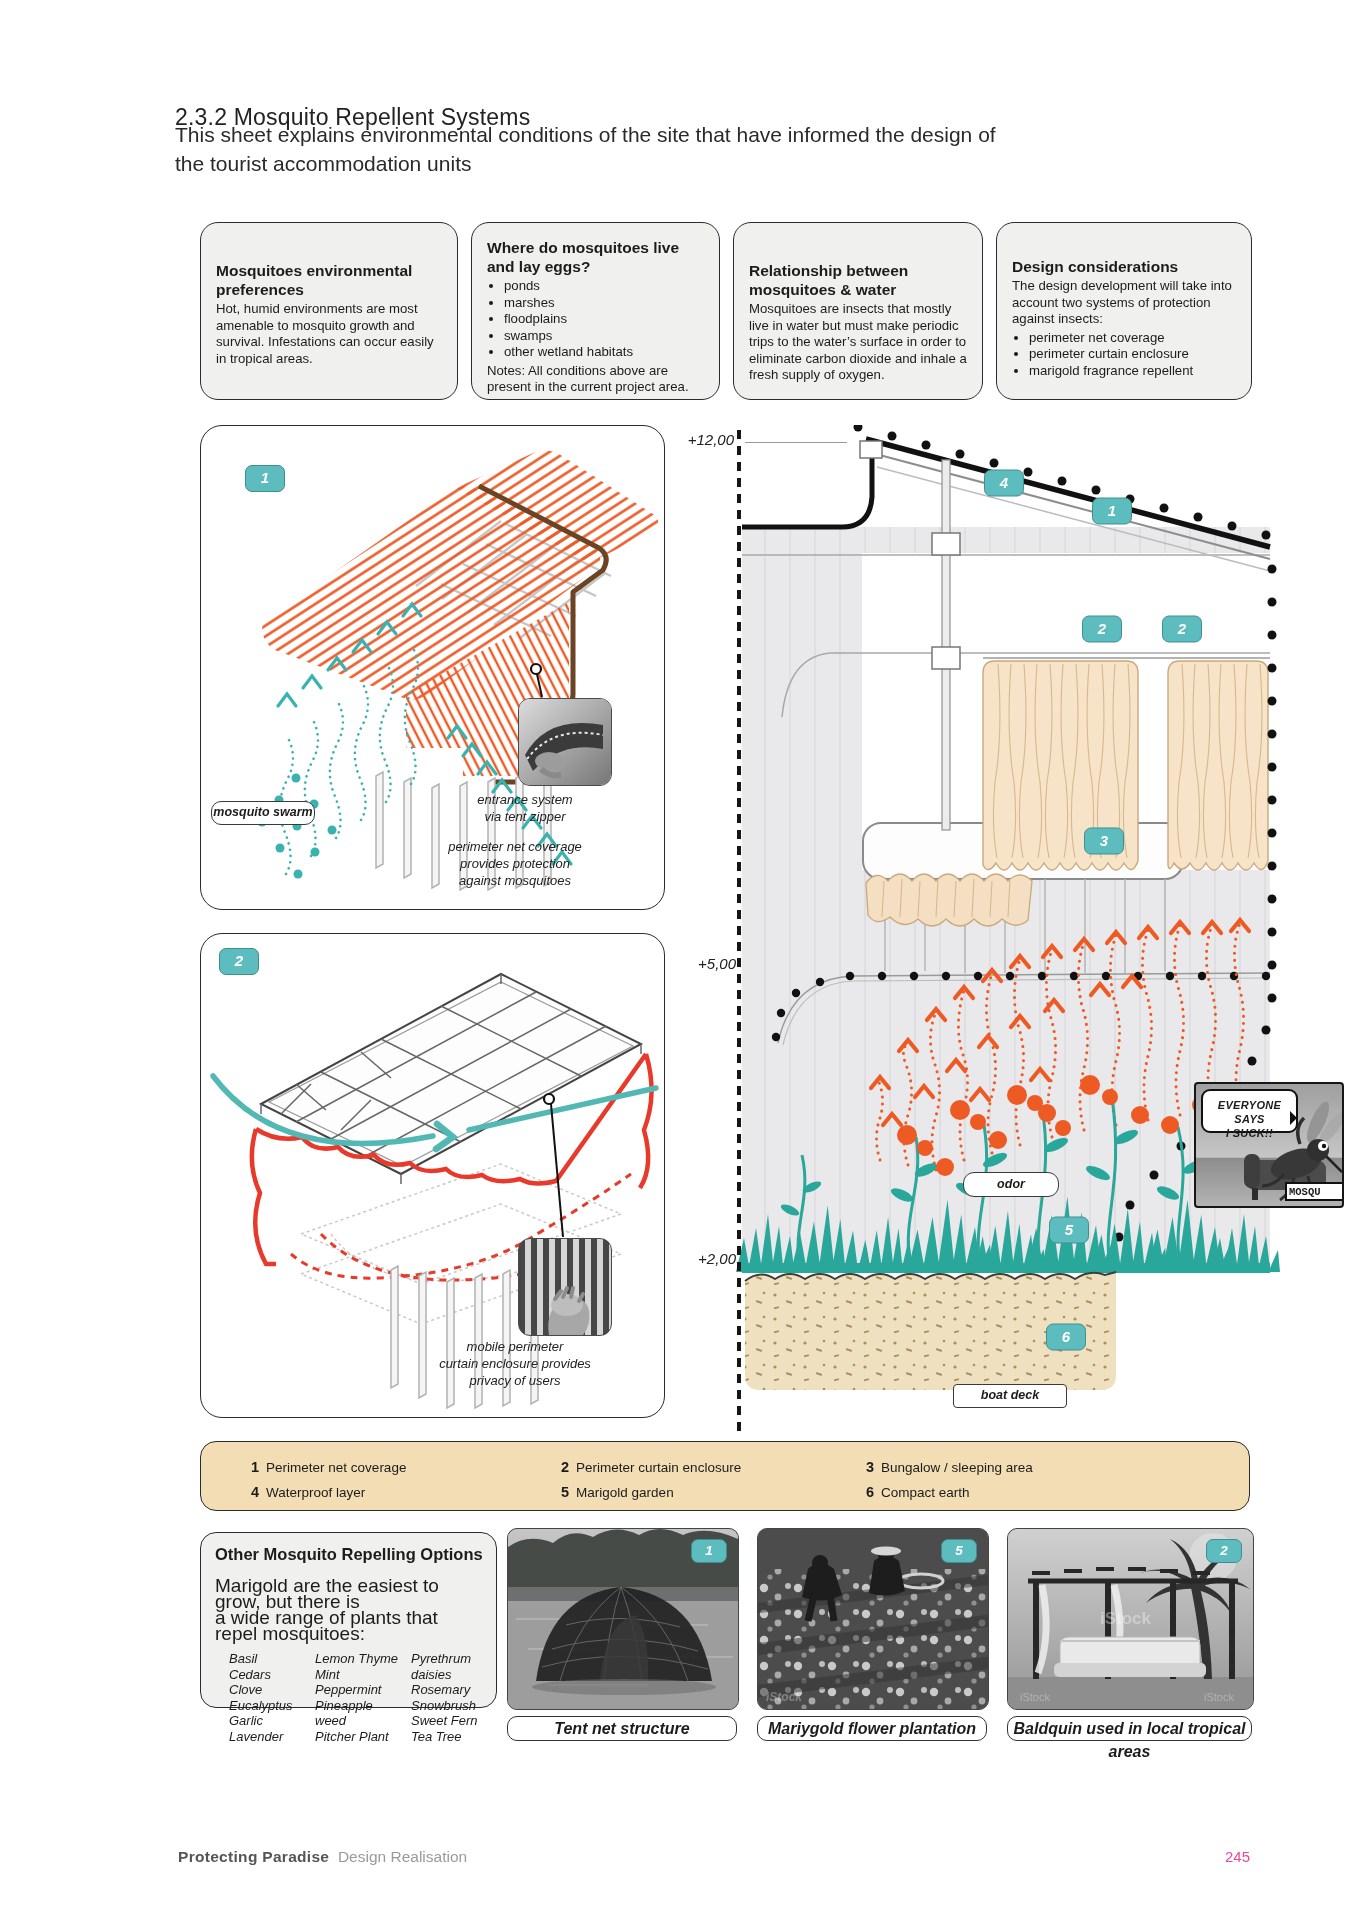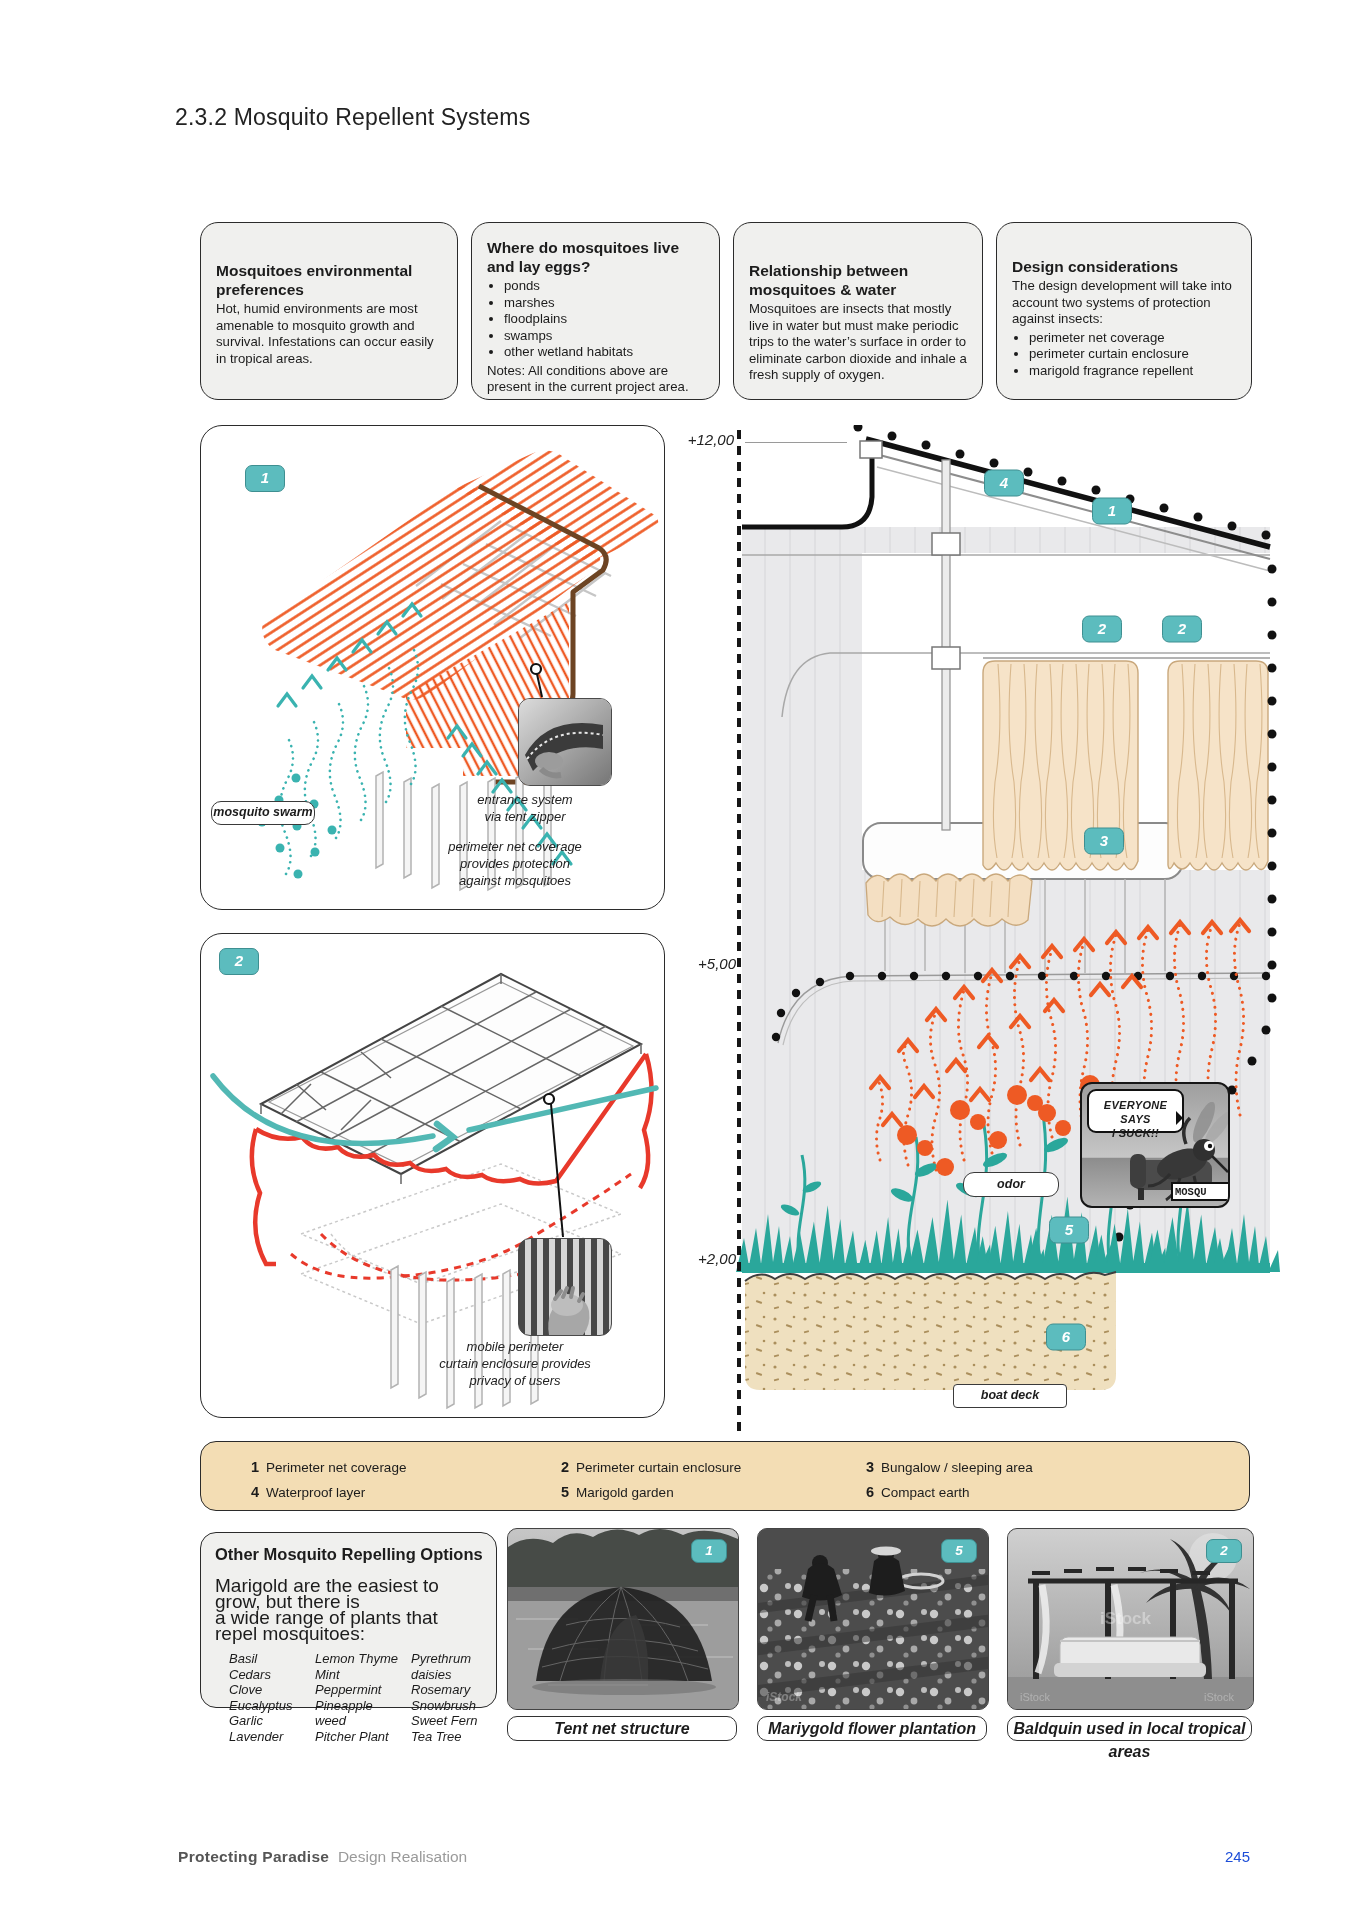--- a/index.html
+++ b/index.html
@@ -30,22 +30,22 @@
           font-style:italic;font-weight:bold;font-size:12.5px;text-align:center;z-index:25;}
   .callout{position:absolute;font-style:italic;font-size:13px;line-height:17px;
            text-align:center;color:#222;z-index:25;}
   .thumb{position:absolute;border:1.6px solid #4a4a4a;border-radius:12px;overflow:hidden;z-index:20;}
   
   .elev{position:absolute;font-style:italic;font-size:15px;color:#222;text-align:right;width:54px;z-index:20;}
   .elevline{position:absolute;border-top:1.3px solid #9a9a9a;z-index:5;}
   .dashline{position:absolute;width:3.5px;
             background:repeating-linear-gradient(180deg,#161616 0 9px,transparent 9px 16px);z-index:15;}
   
-  #comic{position:absolute;left:1080px;top:1082px;width:146px;height:122px;border:2.5px solid #161616;
-         border-radius:12px;background:linear-gradient(#9f9f9f,#c6c6c6 60%,#8d8d8d 61%,#b3b3b3);
+  #comic{position:absolute;left:1194px;top:1082px;width:146px;height:122px;border:2.5px solid #161616;
+         border-radius:4px;background:linear-gradient(#9f9f9f,#c6c6c6 60%,#8d8d8d 61%,#b3b3b3);
          overflow:hidden;z-index:40;}
   .bubble{position:absolute;left:5px;top:5px;width:97px;height:44px;background:#fff;border:2px solid #111;
           border-radius:9px;font-weight:bold;font-style:italic;font-size:11px;line-height:14px;
           text-align:center;padding-top:7px;box-sizing:border-box;letter-spacing:.3px;}
   .bubble:after{content:"";position:absolute;right:-8px;bottom:6px;border:7px solid transparent;
           border-left-color:#111;}
   .comic-cap{position:absolute;right:-3px;bottom:5px;width:60px;height:19px;background:#fff;
           border:2px solid #111;font-weight:bold;font-size:10.5px;line-height:16px;padding-left:2px;
           box-sizing:border-box;font-family:"Liberation Mono",monospace;}
   
@@ -64,29 +64,33 @@
   
   .photo{position:absolute;top:1528px;height:180px;border:1.4px solid #444;border-radius:10px;
          overflow:hidden;background:#777;}
   .pcap{position:absolute;top:1716px;height:25px;background:#fff;border:1.3px solid #333;
         border-radius:10px;font-style:italic;font-weight:bold;font-size:16px;text-align:center;
         line-height:23px;box-sizing:border-box;}
   
   #footer{position:absolute;left:178px;top:1848px;font-size:15.5px;}
   #footer b{color:#555;letter-spacing:.3px;}
   #footer span{color:#9a9a9a;}
-  #pageno{position:absolute;top:1848px;right:108px;font-size:15px;color:#1d4ed8;}
+  #pageno{position:absolute;top:1848px;right:108px;font-size:15px;color:#ec4899;}
   svg{display:block;}
 </style>
 </head>
 <body>
 
 <div id="page">
 
   <div class="abs h-title" style="left:175px;top:88px;">2.3.2 Mosquito Repellent Systems</div>
+  <div class="abs h-sub" style="left:175px;top:120px;">
+    <div>This sheet explains environmental conditions of the site that have informed the design of</div>
+    <div>the tourist accommodation units</div>
+  </div>
 
   <div class="ibox" style="left:200px;width:258px;">
     <h3>Mosquitoes environmental preferences</h3>
     <div>Hot, humid environments are most amenable to mosquito growth and survival. Infestations can occur easily in tropical areas.</div>
   </div>
   <div class="ibox" style="left:733px;width:250px;">
     <h3>Relationship between mosquitoes &amp; water</h3>
     <div>Mosquitoes are insects that mostly live in water but must make periodic trips to the water’s surface in order to eliminate carbon dioxide and inhale a fresh supply of oxygen.</div>
   </div>
   <div class="ibox toppad" style="left:471px;width:249px;">

